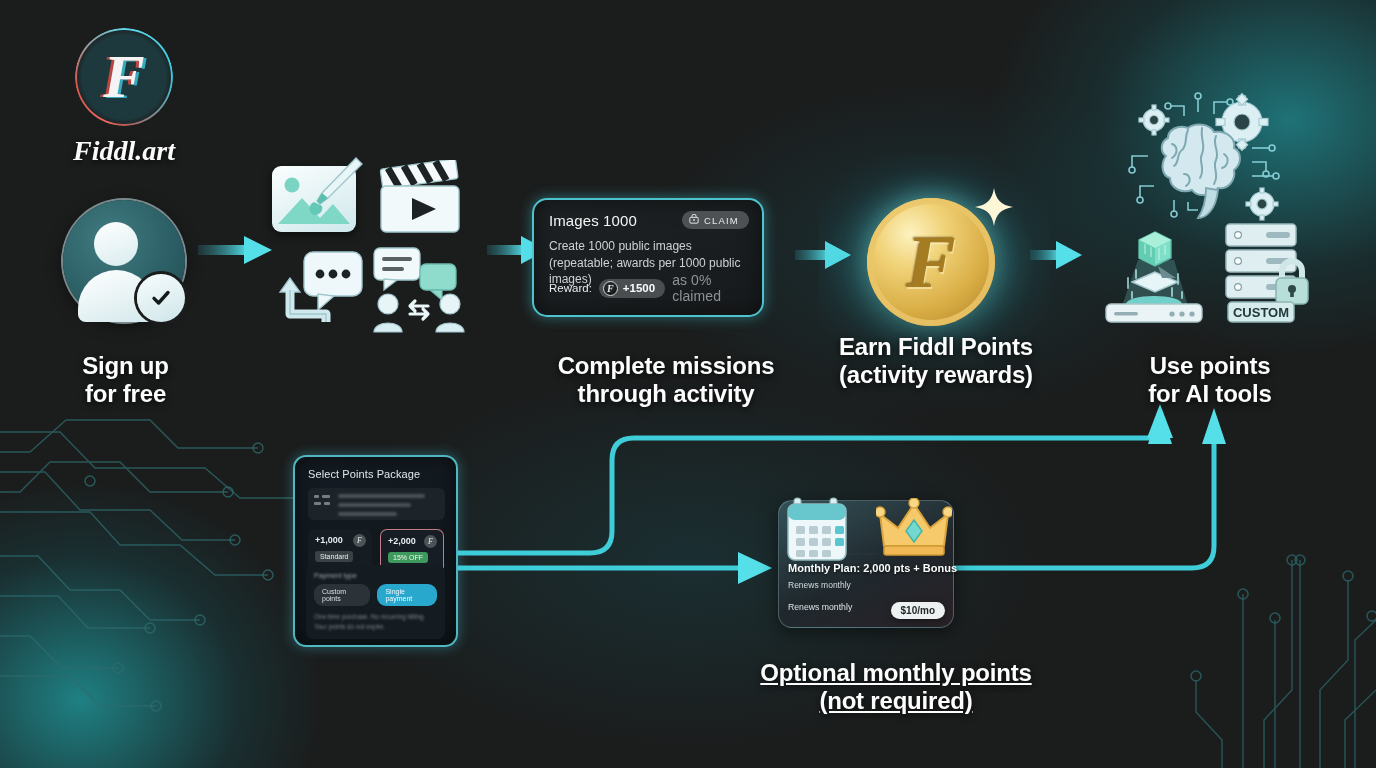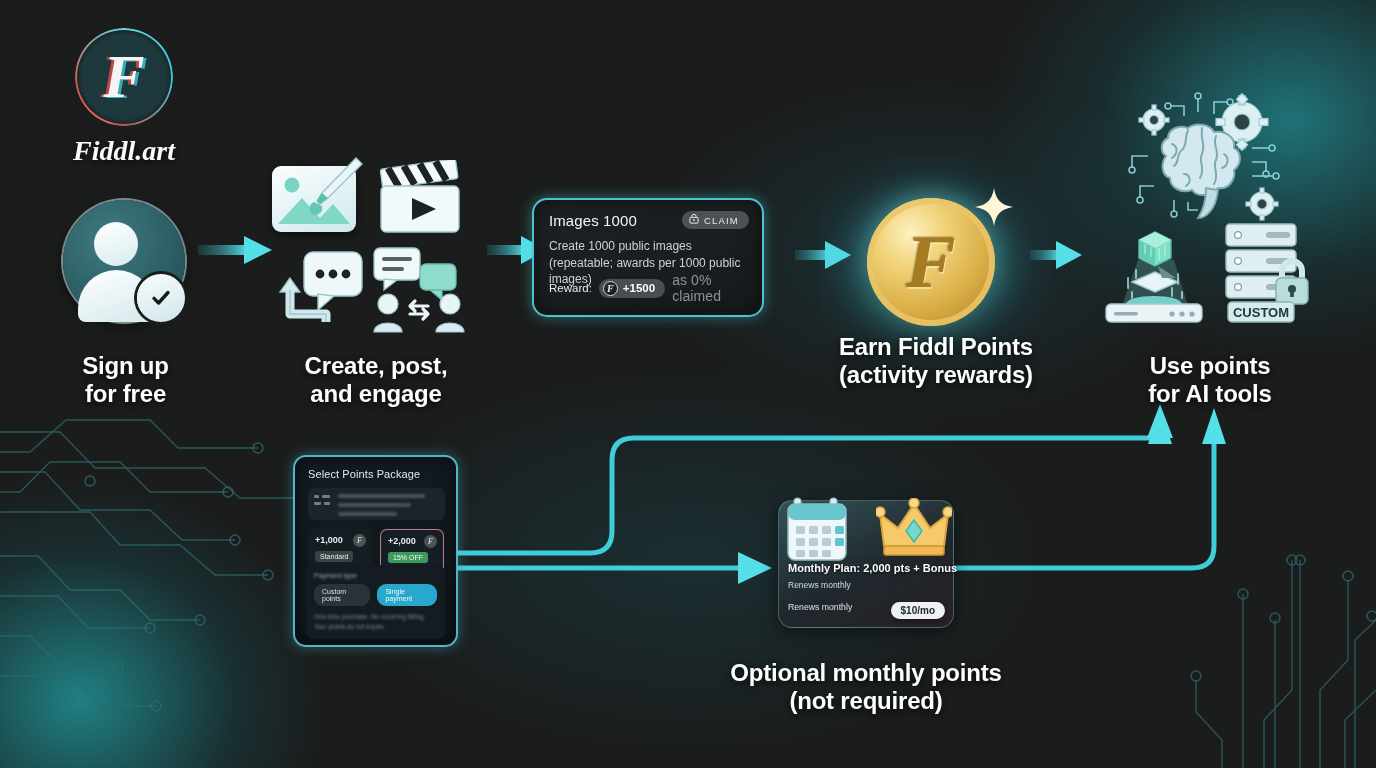--- a/index.html
+++ b/index.html
@@ -429,22 +429,20 @@
         <rect x="50" y="18" width="36" height="26" rx="6" fill="#8fdccd" stroke="#6bbcae" stroke-width="1.3"></rect>
         <polygon points="72,44 72,54 60,44" fill="#8fdccd" stroke="#6bbcae" stroke-width="1.3"></polygon>
         <circle cx="18" cy="58" r="10" fill="#e8f5f7" stroke="#9fc6cc" stroke-width="1.2"></circle>
         <path d="M4 86 C4 74 32 74 32 86 Z" fill="#d8edf1" stroke="#9fc6cc" stroke-width="1.2"></path>
         <circle cx="80" cy="58" r="10" fill="#e8f5f7" stroke="#9fc6cc" stroke-width="1.2"></circle>
         <path d="M66 86 C66 74 94 74 94 86 Z" fill="#d8edf1" stroke="#9fc6cc" stroke-width="1.2"></path>
         <path d="M40 60 H58 M40 60 L45 55 M40 60 L45 65 M58 68 H40 M58 68 L53 63 M58 68 L53 73" stroke="#eaf6f8" stroke-width="3.2" fill="none" stroke-linecap="round"></path>
       </svg>
     </div>
   </div>
-  <div class="step-label" style="left:277px; top:352px; width:198px;">Create, post,
-and engage</div>
 
   <div class="node" id="step-mission">
     <div class="mission-card">
       <div class="mission-title">Images 1000</div>
       <div class="claim-btn">
         <span>
           <svg width="10" height="10" viewBox="0 0 12 12">
             <rect x="1" y="4" width="10" height="7" rx="1.4" fill="none" stroke="#dfe4e4" stroke-width="1.2"></rect>
             <path d="M3.5 4 V2.8 A2.5 2.5 0 0 1 8.5 2.8 V4" fill="none" stroke="#dfe4e4" stroke-width="1.2"></path>
             <rect x="5.2" y="6" width="1.6" height="2.4" fill="#dfe4e4"></rect>
@@ -456,20 +454,22 @@
       <div class="mission-reward-row">
         <span class="reward-label">Reward:</span>
         <span class="reward-pill">
           <span class="coin-mini">F</span>
           <span class="reward-amount">+1500</span>
         </span>
         <span class="claimed-note">as 0% claimed</span>
       </div>
     </div>
   </div>
+  <div class="step-label" style="left:540px; top:352px; width:252px;">Complete missions
+through activity</div>
 
   <div class="node" id="step-coin">
     <div class="coin-burst"></div>
     <div class="coin-edge"></div>
     <div class="coin"></div>
     <div class="coin-f">F</div>
     <div class="sparkle">
       <svg width="42" height="42" viewBox="0 0 42 42">
         <path d="M21 2 C23 14 28 19 40 21 C28 23 23 28 21 40 C19 28 14 23 2 21 C14 19 19 14 21 2 Z" fill="#fdf7d8"></path>
       </svg>
@@ -688,16 +688,16 @@
         <circle cx="38" cy="5" r="5" fill="#f8d887" stroke="#d9a43c" stroke-width="1.4"></circle>
         <circle cx="72" cy="14" r="5" fill="#f8d887" stroke="#d9a43c" stroke-width="1.4"></circle>
       </svg>
     </div>
 
     <div class="plan-title">Monthly Plan: 2,000 pts + Bonus</div>
     <div class="plan-sub1">Renews monthly</div>
     <div class="plan-sub2">Renews monthly</div>
     <div class="plan-price">$10/mo</div>
   </div>
-  <div class="step-label" style="left:726px; top:659px; width:280px;">Optional monthly points
+  <div class="step-label" style="left:756px; top:659px; width:280px;text-decoration:underline;">Optional monthly points
 (not required)</div>
 
 </div>
 
 </body></html>

